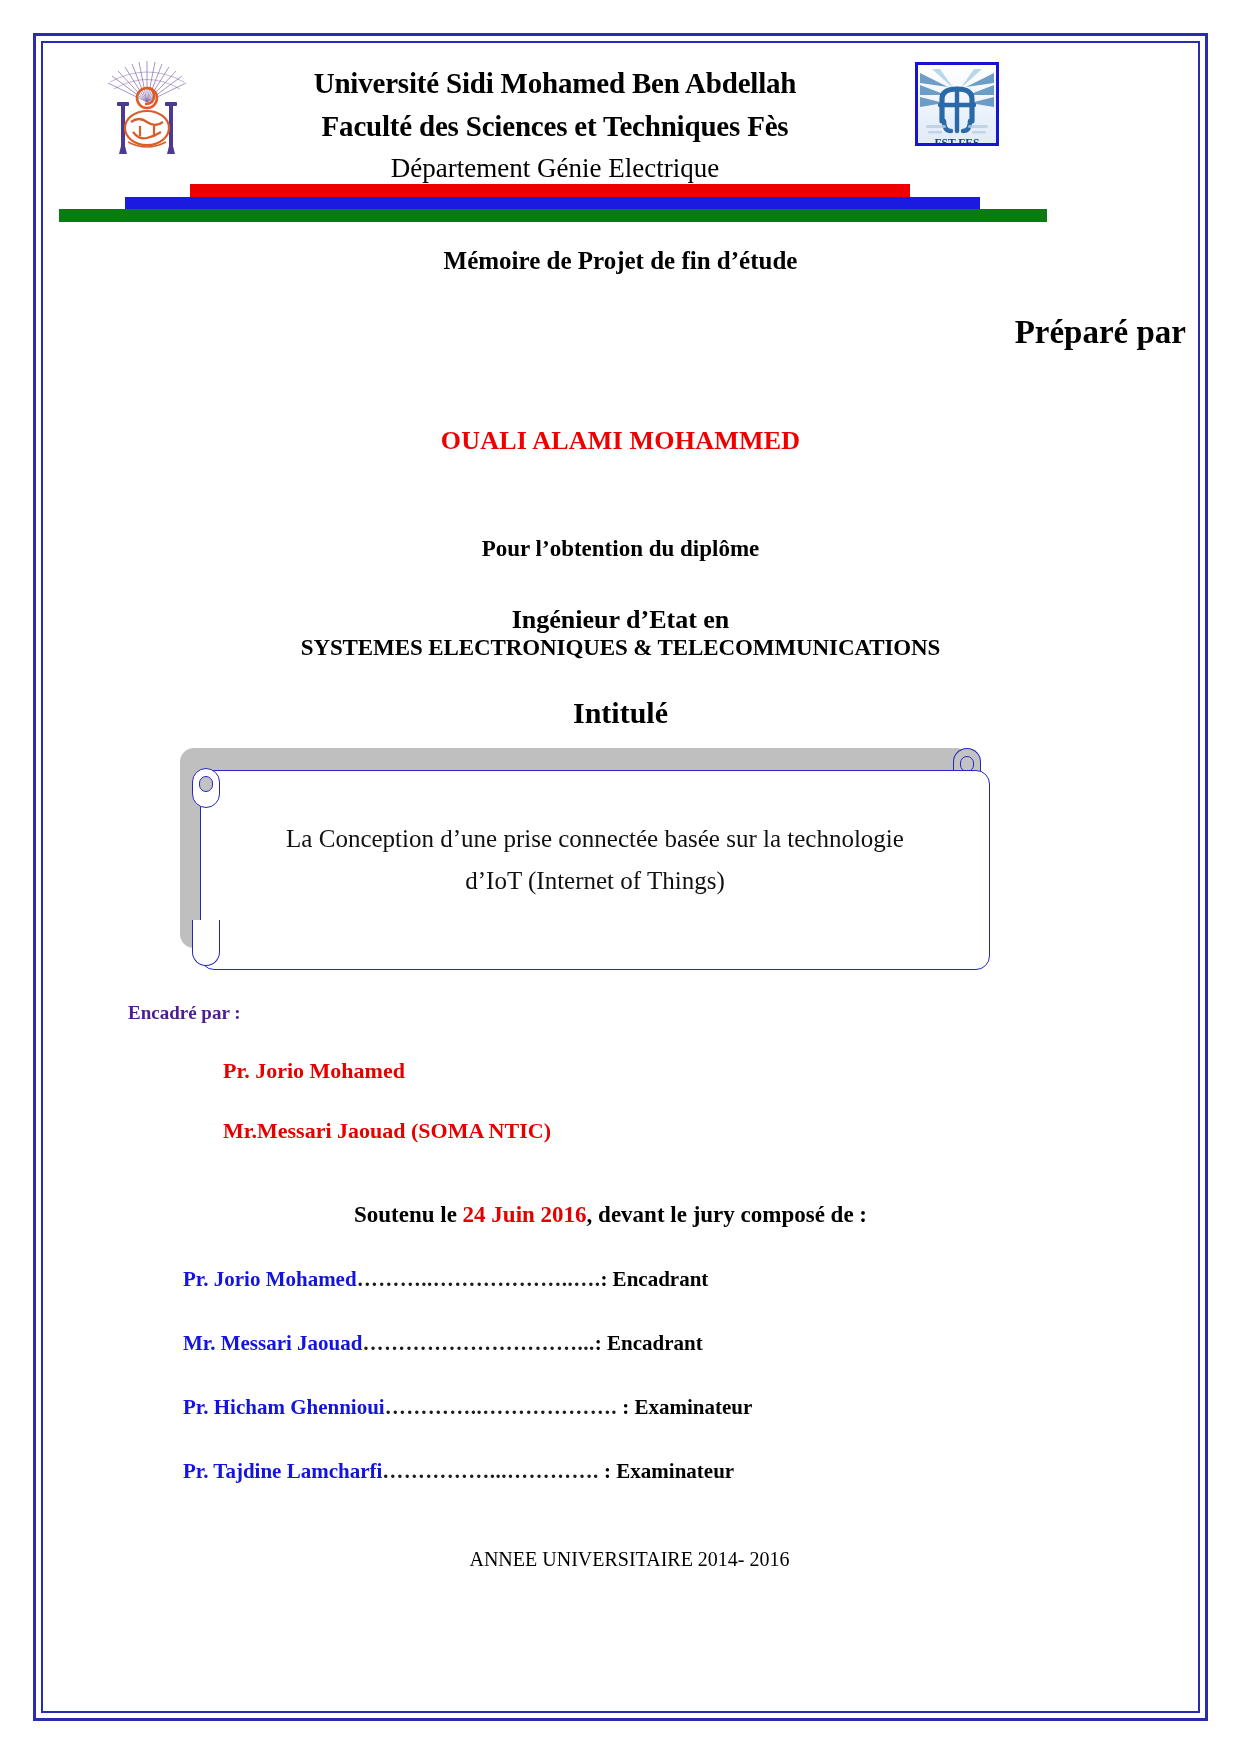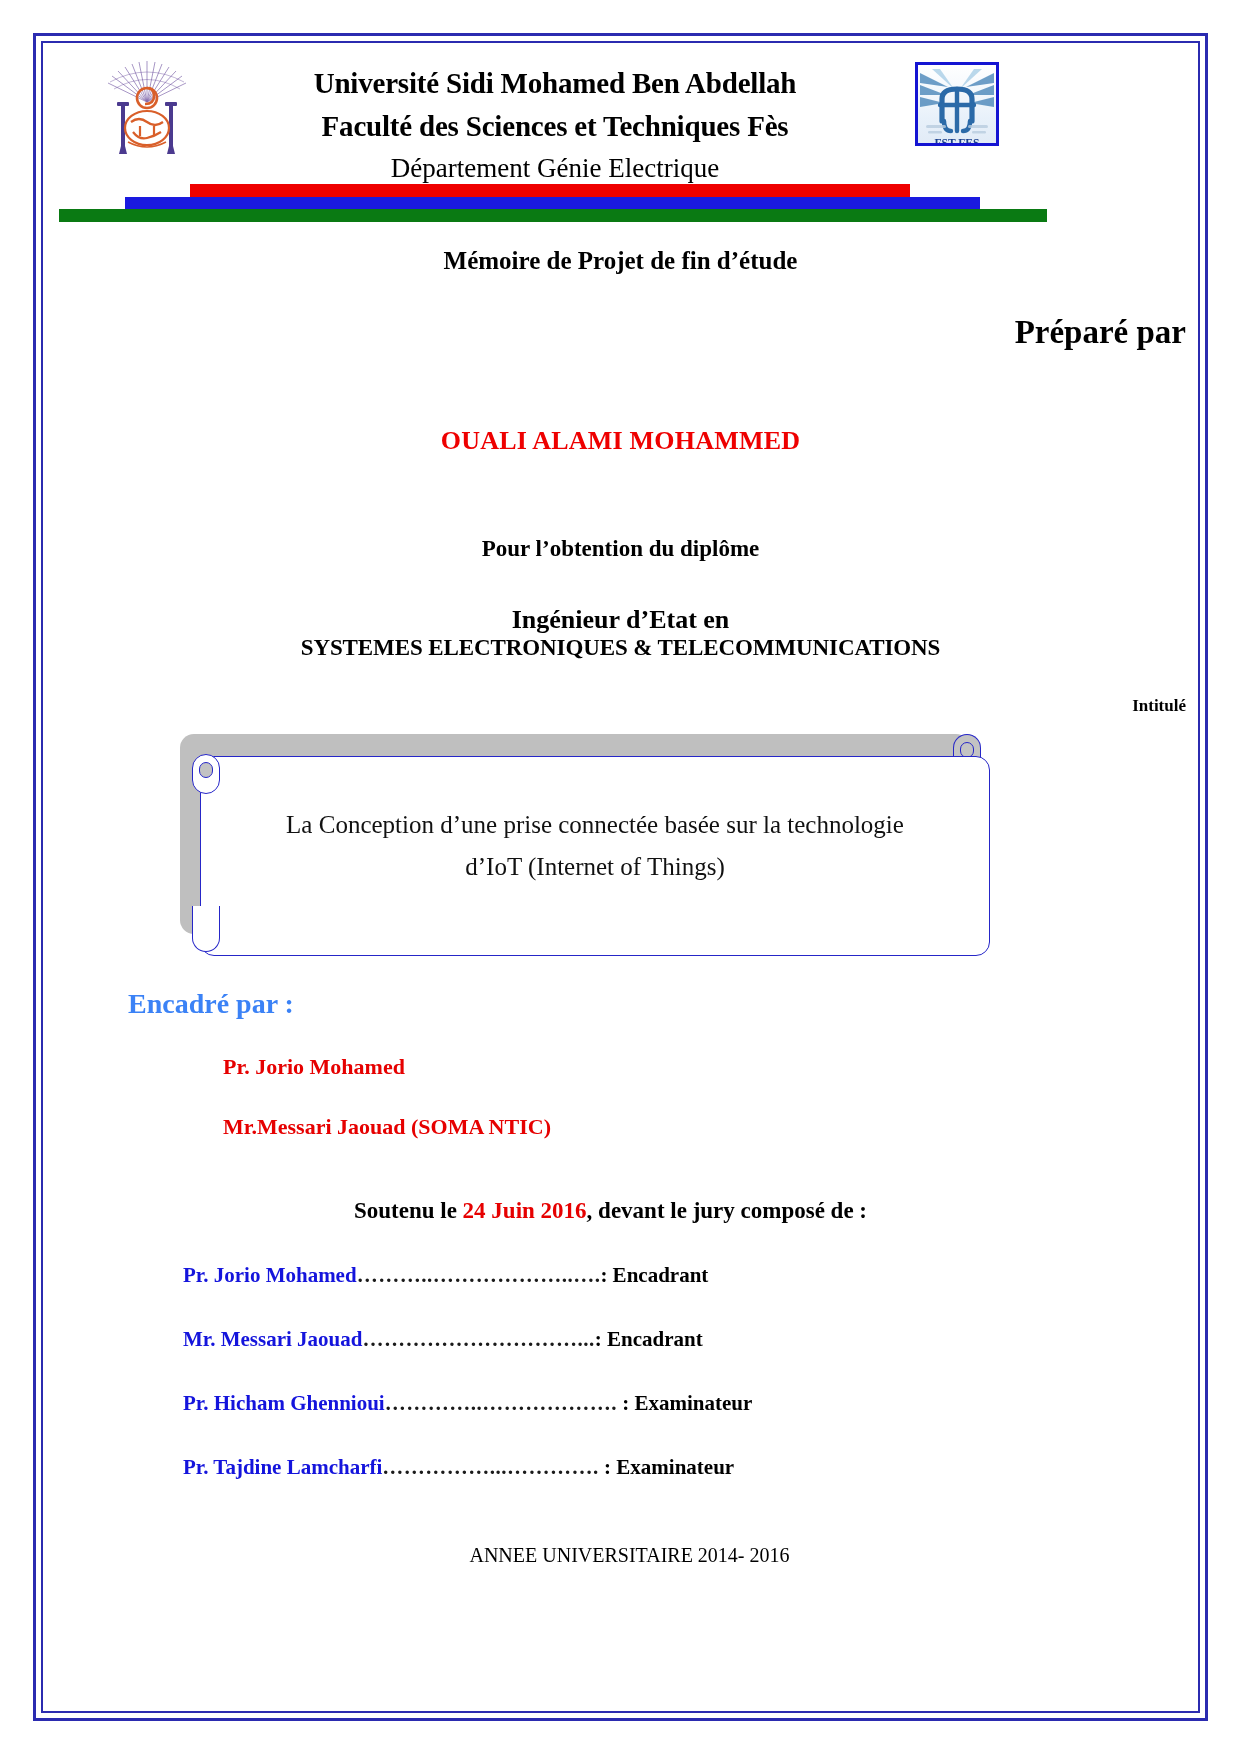--- a/index.html
+++ b/index.html
@@ -163,25 +163,24 @@
     color: #000000;
     margin-top: 43px;
   }
   .t-filiere {
     font-size: 23px;
     font-weight: bold;
     color: #000000;
     letter-spacing: -0.1px;
   }
   .t-intitule {
-    font-size: 17px;
+    font-size: 30px;
     font-weight: bold;
     color: #000000;
     margin-top: 35px;
-    text-align: right;
   }
 
   
   #scroll-wrap {
     position: relative;
     height: 240px;
     margin-top: 10px;
   }
   #scroll-shadow {
     position: absolute;
@@ -270,23 +269,23 @@
     line-height: 42px;
     color: #111111;
   }
 
   
   #encadre-block {
     margin-top: 22px;
     position: relative;
   }
   .encadre-label {
-    font-size: 28px;
-    font-weight: bold;
-    color: #3b82f6;
+    font-size: 19px;
+    font-weight: bold;
+    color: #4c1d95;
     padding-left: 73px;
   }
   .supervisor {
     font-size: 22px;
     font-weight: bold;
     color: #e60000;
     padding-left: 168px;
     margin-top: 34px;
   }
 

